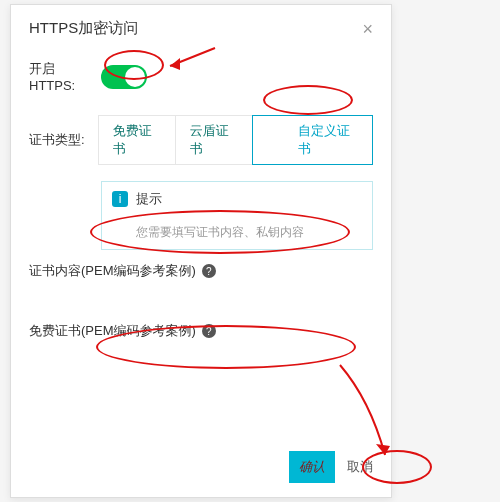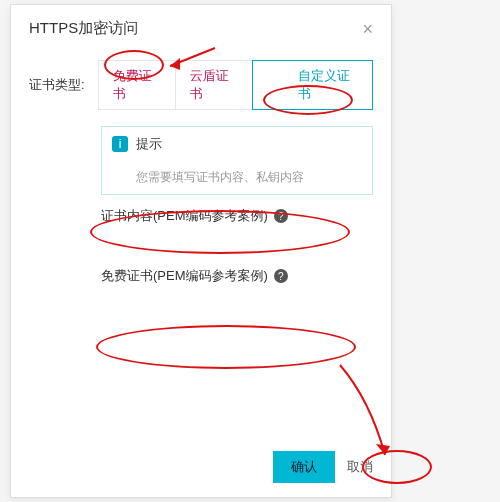--- a/index.html
+++ b/index.html
@@ -29,72 +29,78 @@
   .toggle {
     width:46px; height:24px; border-radius:12px; background:#00c250;
     position:relative; cursor:pointer;
   }
   .toggle-knob {
     position:absolute; right:2px; top:2px; width:20px; height:20px;
     background:#fff; border-radius:50%;
   }
   .tabs { display:flex; gap:0; border:1px solid #e6e6e6; }
   .tab {
-    padding:6px 14px; font-size:13px; color:#be185d; cursor:pointer;
+    padding:6px 14px; font-size:13px; color:#0f766e; cursor:pointer;
     border-right:1px solid #e6e6e6;
   }
   .tab:last-child { border-right:none; }
   .tab.active { color:#00a4c7; border:1px solid #00a4c7; margin:-1px;padding-left:45px; }
   .hint-box {
     margin:16px 0 12px 72px;
     border:1px solid #bfe8ee;
     padding:8px 10px;
     display:flex; gap:8px; align-items:flex-start;
   }
   .hint-icon {
     width:16px; height:16px; border-radius:3px; background:#00a4c7;
     color:#fff; font-size:12px; display:flex; align-items:center; justify-content:center;
     flex-shrink:0; margin-top:1px;
   }
   .hint-text .hint-title { font-size:13px; color:#333; }
   .hint-text .hint-sub { font-size:12px; color:#999; margin-top:16px; }
-  .field-block { margin-left:72px; margin-top:10px; }
+  .field-block { margin-top:10px; }
   .field-label { font-size:13px; color:#333; display:flex; align-items:center; gap:6px; }
   .q-icon {
     width:14px; height:14px; border-radius:50%; background:#555; color:#fff;
     font-size:10px; display:flex; align-items:center; justify-content:center;
   }
   .field-input {
     margin-top:6px; width:100%; border:1px solid #ddd; padding:8px 10px;
     font-size:12px; color:#666; resize:none; font-family:inherit;
   }
   .footer {
     position:absolute; bottom:14px; right:18px;
     display:flex; gap:12px; align-items:center;
   }
   .btn-primary {
-    background:#00b7d4; color:#0f172a; border:none; padding:7px 18px;
-    font-size:13px; cursor:pointer;
+    background:#00b7d4; color:#7f1d1d; border:none; padding:7px 10px;
+    font-size:13px; cursor:pointer;font-style:italic;
   }
   .btn-cancel { color:#555; font-size:13px; cursor:pointer; }
 
   
   .ann { position:absolute; border:2px solid #d11; border-radius:50%; pointer-events:none; }
   .arrow { position:absolute; pointer-events:none; }
 </style>
 </head>
 <body>
 
 <div class="dialog">
 
   <div class="dlg-header">
     <div class="dlg-title">HTTPS加密访问</div>
     <div class="dlg-close">×</div>
   </div>
 
+  <div class="row">
+    <div class="row-label">开启HTTPS:</div>
+    <div class="toggle">
+      <div class="toggle-knob"></div>
+    </div>
+  </div>
 
   <div class="row">
     <div class="row-label">证书类型:</div>
     <div class="tabs">
       <div class="tab">免费证书</div>
       <div class="tab">云盾证书</div>
       <div class="tab active">自定义证书</div>
     </div>
   </div>
 

